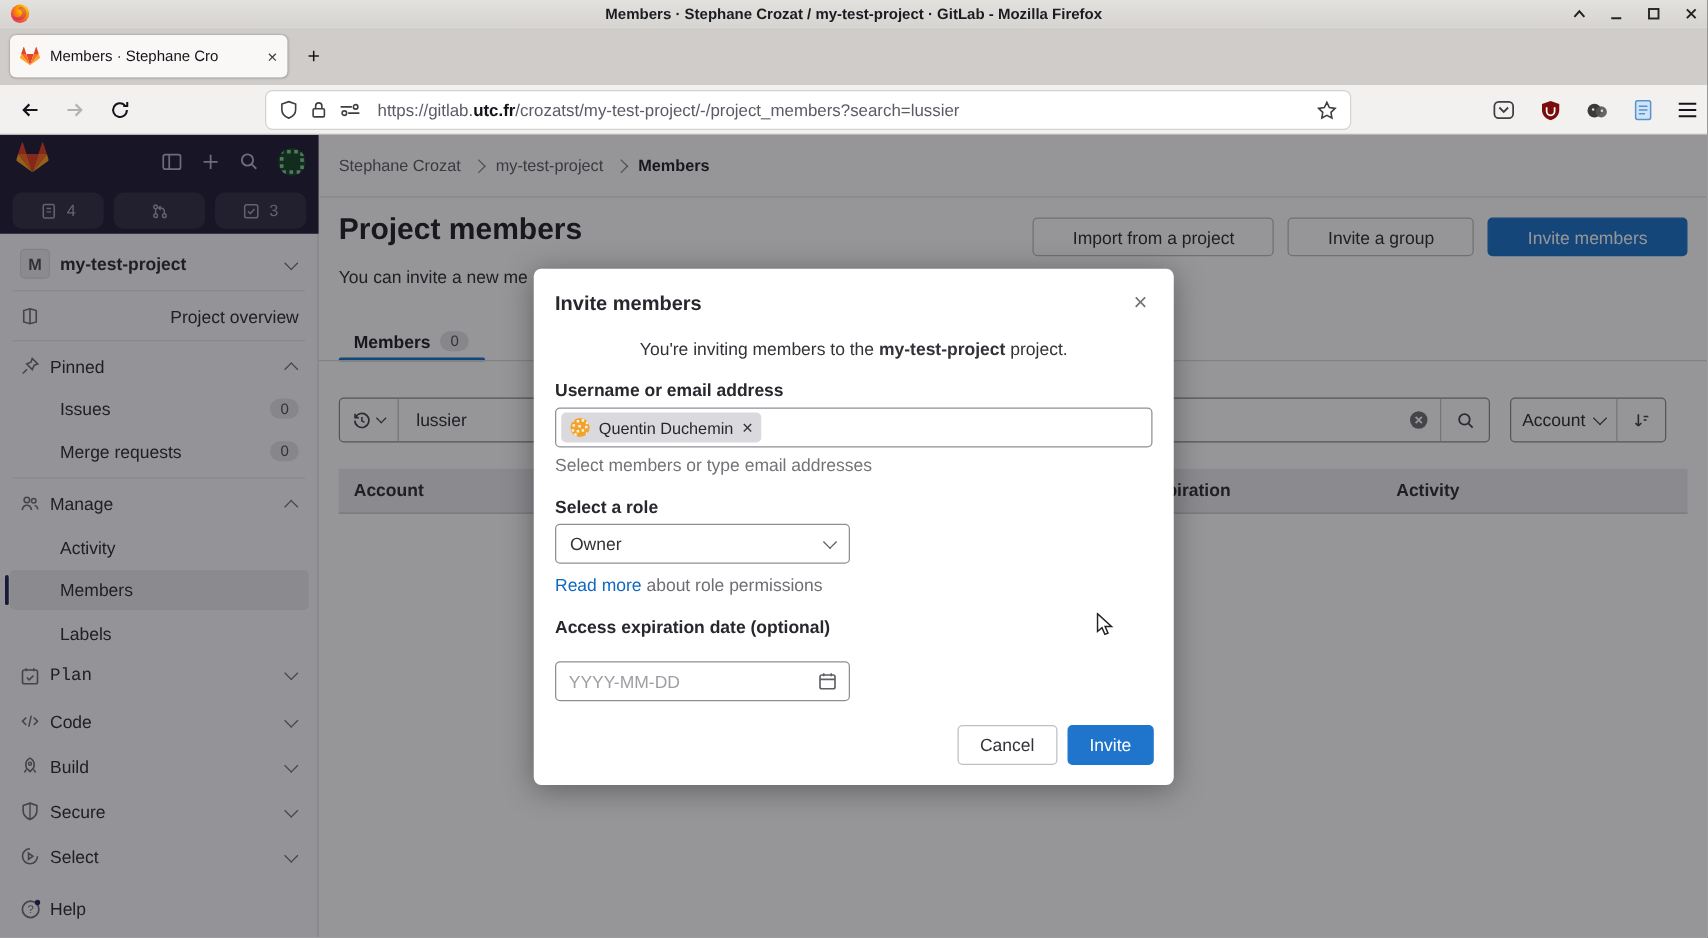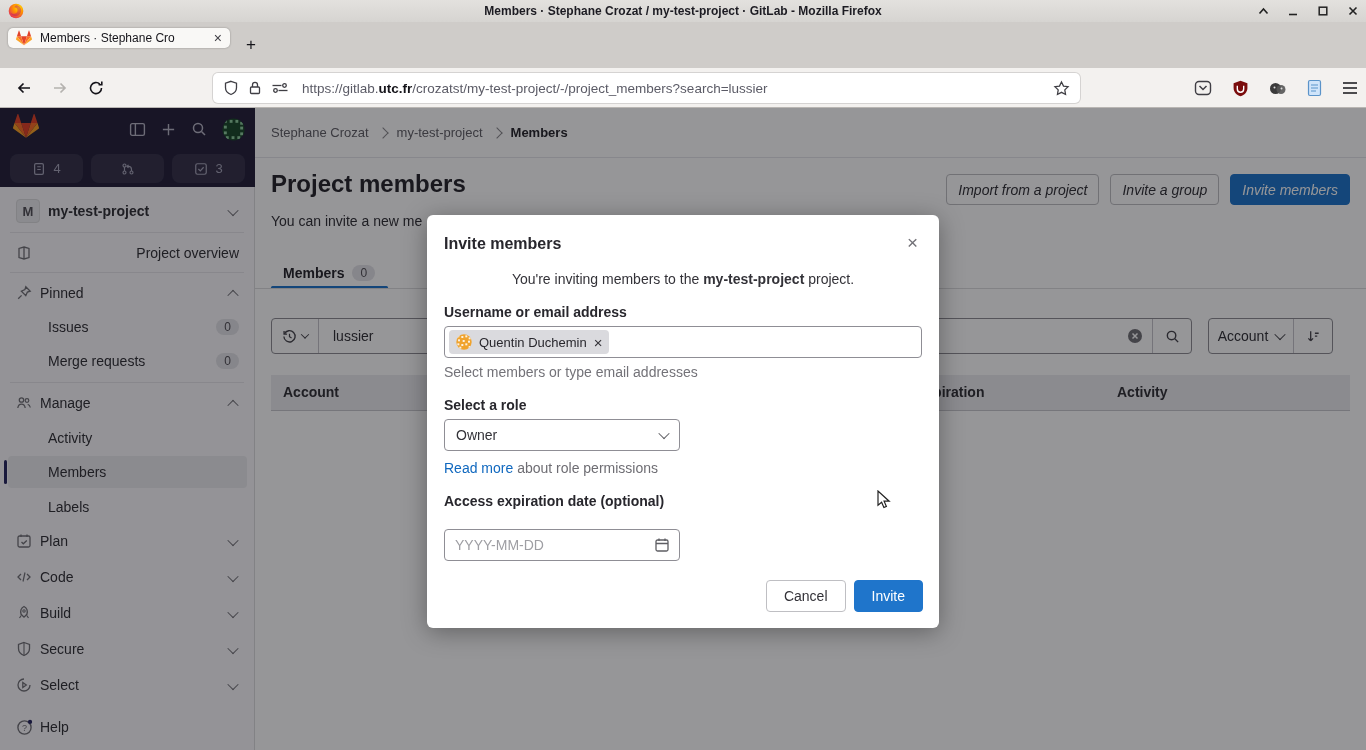--- a/index.html
+++ b/index.html
@@ -8,21 +8,21 @@
     -webkit-font-smoothing:antialiased;}
   .abs{position:absolute;}
   svg{display:block;}
 
   
   .titlebar{position:absolute;left:0;top:0;width:1366px;height:22px;background:linear-gradient(#e3e1de,#d6d4d1);
     display:flex;align-items:center;justify-content:center;font-size:12px;font-weight:700;color:#1c1b22;}
   .win-controls{position:absolute;right:6px;top:0;height:22px;display:flex;align-items:center;gap:16px;color:#222;}
   .win-controls .wbtn{width:14px;height:14px;display:flex;align-items:center;justify-content:center;cursor:default;}
   .tabbar{position:absolute;left:0;top:22px;width:1366px;height:46px;background:#cfccc9;}
-  .tab{position:absolute;left:8px;top:6px;width:222px;height:20px;background:#f9f8f6;border-radius:5px;
+  .tab{position:absolute;left:8px;top:6px;width:222px;height:34px;background:#f9f8f6;border-radius:5px;
     box-shadow:0 0 2px rgba(0,0,0,.35);display:flex;align-items:center;padding:0 8px;box-sizing:border-box;}
   .tab-title{position:relative;flex:1;margin-left:8px;font-size:12px;color:#15141a;white-space:nowrap;overflow:hidden;height:16px;line-height:16px;}
   .tab-fade{position:absolute;right:0;top:0;bottom:0;width:34px;background:linear-gradient(90deg,rgba(249,248,246,0),#f9f8f6);}
   .tab-close{font-size:14px;color:#3f3e44;margin-left:4px;line-height:14px;}
   .newtab{position:absolute;left:238px;top:10px;width:26px;height:26px;display:flex;align-items:center;justify-content:center;
     font-size:17px;color:#15141a;border-radius:4px;}
   .navbar{position:absolute;left:0;top:68px;width:1366px;height:40px;background:#f3f1ef;border-bottom:1px solid #b9b6b3;box-sizing:border-box;}
   .navbtn{position:absolute;top:5px;width:30px;height:30px;display:flex;align-items:center;justify-content:center;border-radius:4px;}
   .urlbar{position:absolute;left:213px;top:5px;width:867px;height:30px;background:#fff;border-radius:5px;
     box-shadow:0 0 0 1px rgba(0,0,0,.12);display:flex;align-items:center;padding:0 10px;box-sizing:border-box;gap:9px;}
@@ -58,22 +58,22 @@
   .chev.up{transform:rotate(-135deg) translate(-1px,-1px);}
   .chev.right{transform:rotate(-45deg);}
 
   
   .main{position:absolute;left:255px;top:0;right:0;height:642px;background:#fff;}
   .crumbbar{position:absolute;left:0;right:0;top:0;height:50px;border-bottom:1px solid #e6e5ea;display:flex;align-items:center;
     padding-left:16px;gap:10px;font-size:13px;color:#626168;box-sizing:border-box;}
   .crumb-current{color:#28272d;font-weight:700;}
   .page-title{position:absolute;left:16px;top:62px;font-size:24px;font-weight:700;color:#28272d;}
   .header-btns{position:absolute;right:16px;top:66px;display:flex;gap:11px;}
-  .gl-btn{height:31px;border-radius:4px;font-size:14px;display:flex;align-items:center;padding:0 11px;box-sizing:border-box;
-    background:#fff;border:1px solid #bfbfc3;color:#333238;font-style:italic;}
+  .gl-btn{height:31px;border-radius:4px;font-size:14px;display:flex;align-items:center;padding:0 31px;box-sizing:border-box;
+    background:#fff;border:1px solid #bfbfc3;color:#333238;}
   .gl-btn.primary{background:#1f75cb;border-color:#1f75cb;color:#fff;}
   .subtitle{position:absolute;left:16px;top:105px;font-size:14px;color:#333238;white-space:nowrap;}
   .tabitem{position:absolute;left:16px;top:150px;height:30px;display:flex;align-items:center;gap:8px;padding:0 12px;}
   .tabitem .lbl{font-size:14px;font-weight:700;color:#28272d;}
   .tab-underline{position:absolute;left:16px;top:178px;width:117px;height:3px;background:#1f75cb;border-radius:2px;}
   .tabs-border{position:absolute;left:0;right:0;top:180px;height:1px;background:#dcdcde;}
   .filtergroup{position:absolute;left:16px;top:210px;width:921px;height:36px;border:1px solid #8f8e95;border-radius:4px;
     box-sizing:border-box;display:flex;align-items:stretch;background:#fff;}
   .fg-addon{width:46px;display:flex;align-items:center;justify-content:center;gap:5px;border-right:1px solid #c6c5cc;color:#47464d;}
   .fg-input{flex:1;border:0;outline:none;font-size:14px;color:#333238;padding:0 14px;font-family:inherit;background:transparent;}
@@ -391,21 +391,21 @@
       <div class="nav-row sub" style="top:315px;">
         <span>Activity</span>
       </div>
       <div class="nav-row sub active" style="top:348px;height:32px;">
         <span>Members</span>
       </div>
       <div class="nav-row sub" style="top:384px;">
         <span>Labels</span>
       </div>
 
-      <div class="nav-row" style="top:418px;">
+      <div class="nav-row" style="top:418px;font-family:Liberation Mono, monospace;">
         <span class="ic">
           <svg width="16" height="16" viewBox="0 0 16 16">
               <rect x="2" y="3" width="12" height="11" rx="1.5" fill="none" stroke="currentColor" stroke-width="1.3"></rect>
               <path d="M5 1.5V4M11 1.5V4" stroke="currentColor" stroke-width="1.3"></path>
               <path d="m5.5 9 1.8 1.8L10.8 7.5" fill="none" stroke="currentColor" stroke-width="1.3"></path>
             </svg>
           </span>
         <span>Plan</span>
         <span class="nav-chev"><span class="chev down"></span></span>
       </div>

